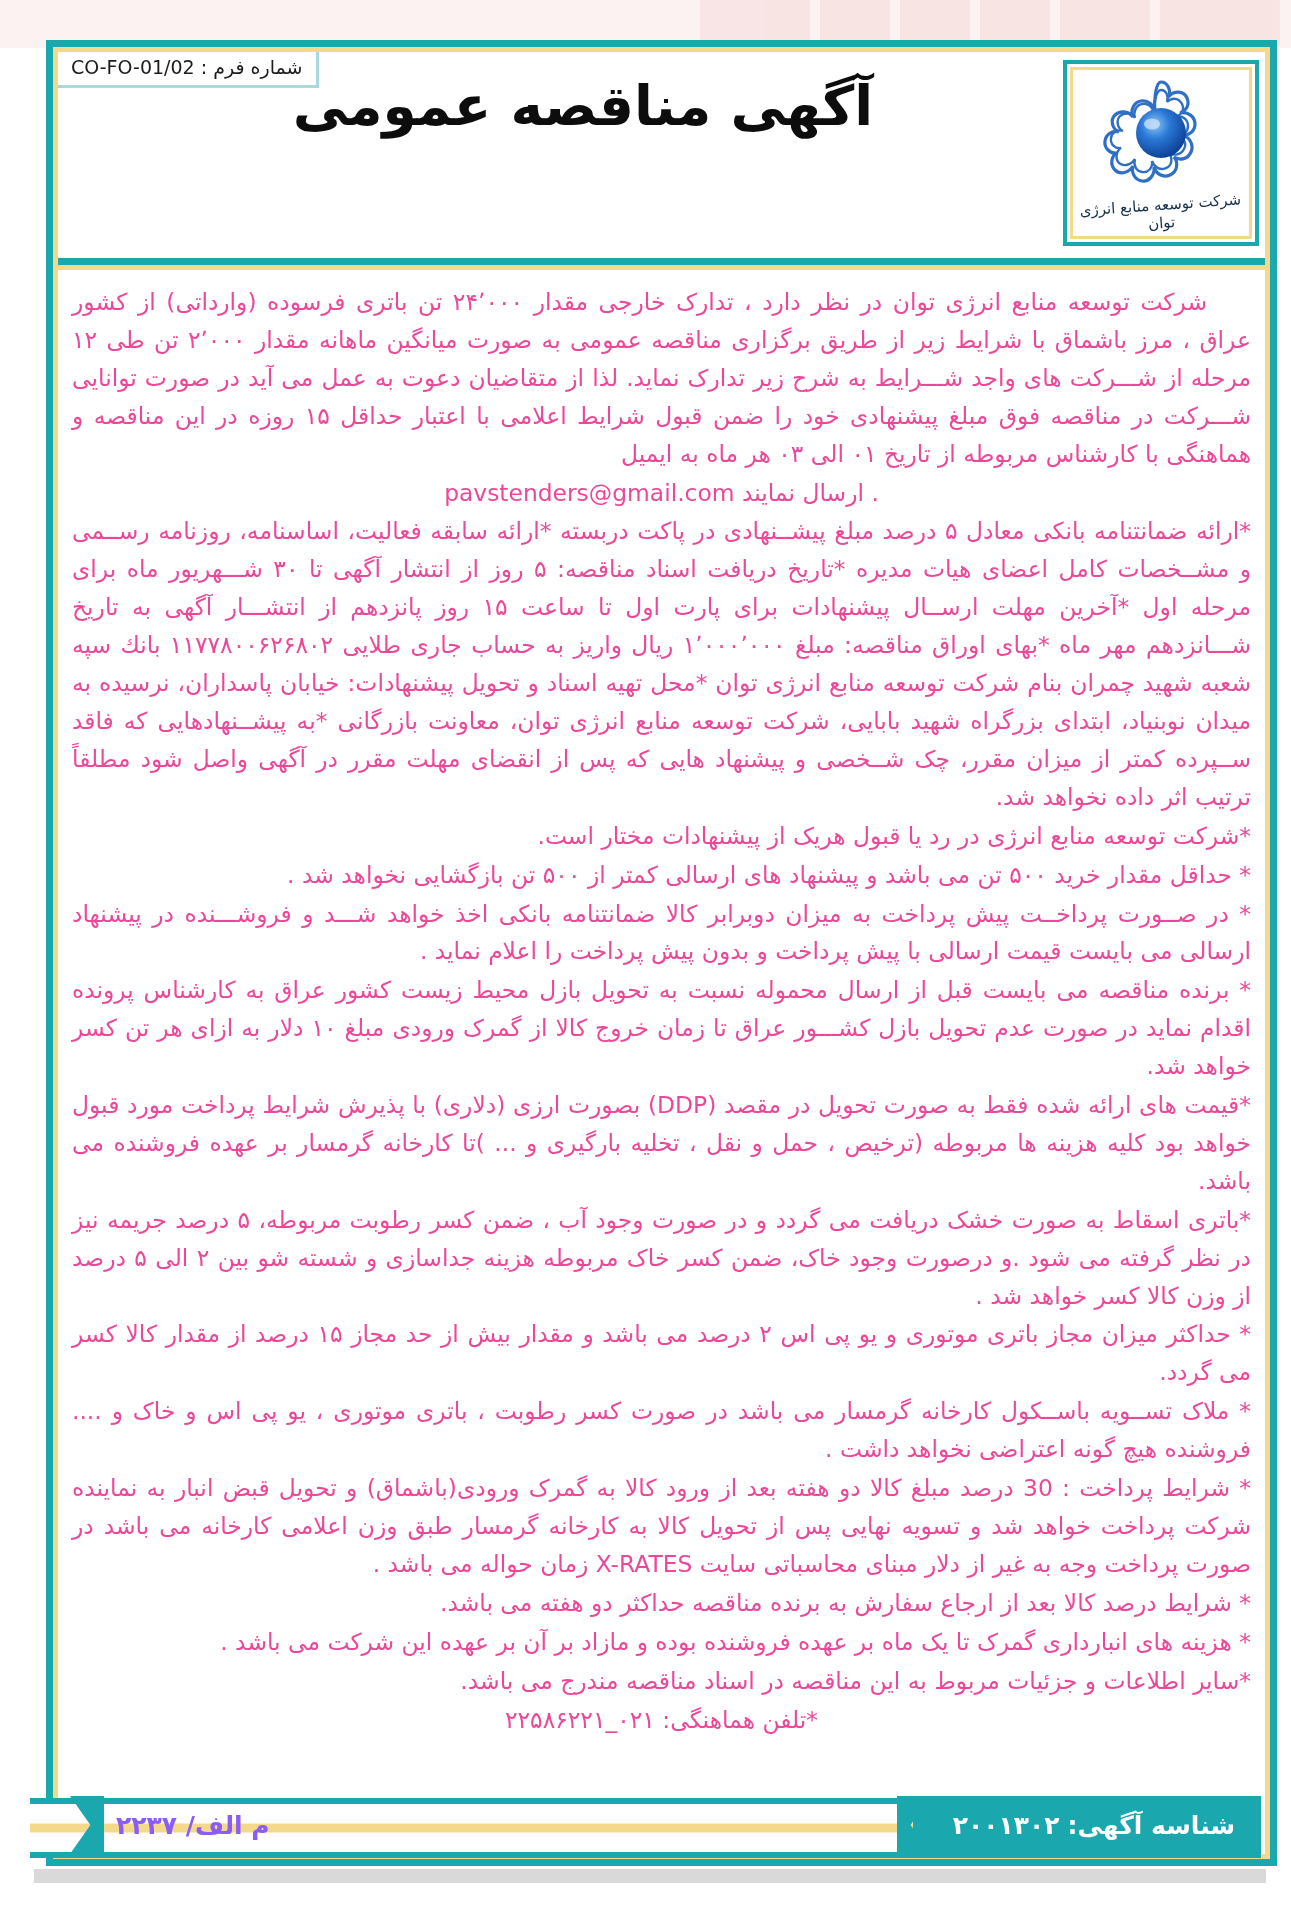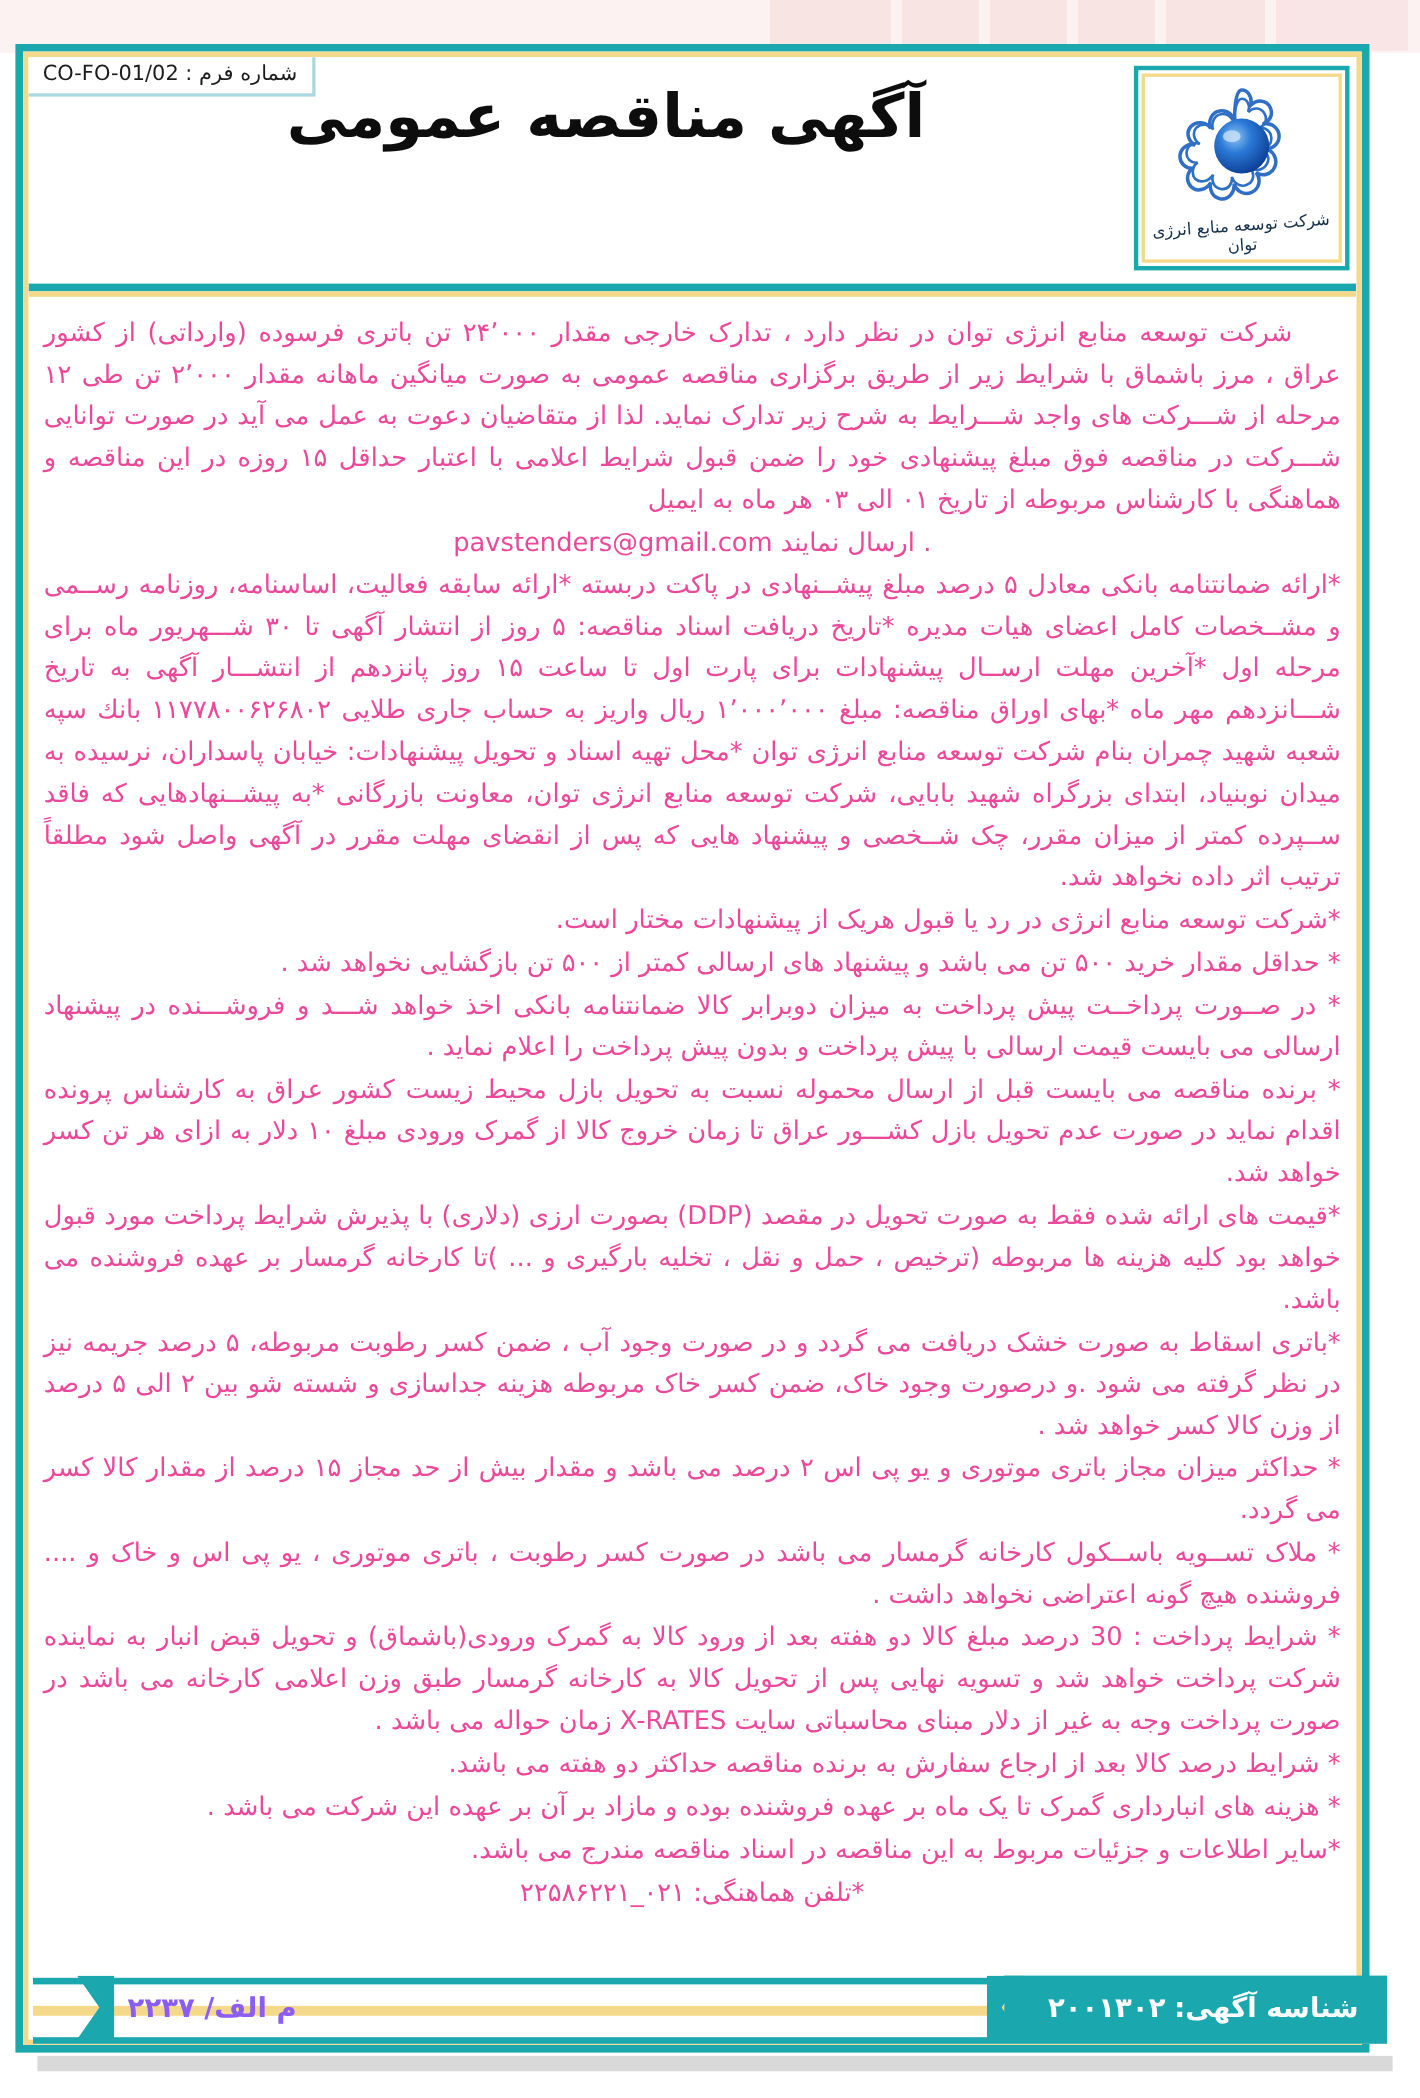--- a/index.html
+++ b/index.html
@@ -48,21 +48,21 @@
     font-family: "Liberation Serif", serif;
     z-index: 0;
     white-space: nowrap;
     pointer-events: none;
   }
 
   
   .doc {
     position: absolute;
     top: 40px;
-    left: 14px;
+    left: 46px;
     width: 1231px;
     height: 1826px;
     z-index: 2;
   }
   .frame-teal {
     position: absolute;
     inset: 0;
     border: 7px solid #1aa7ae;
     box-sizing: border-box;
     background: #ffffff;

